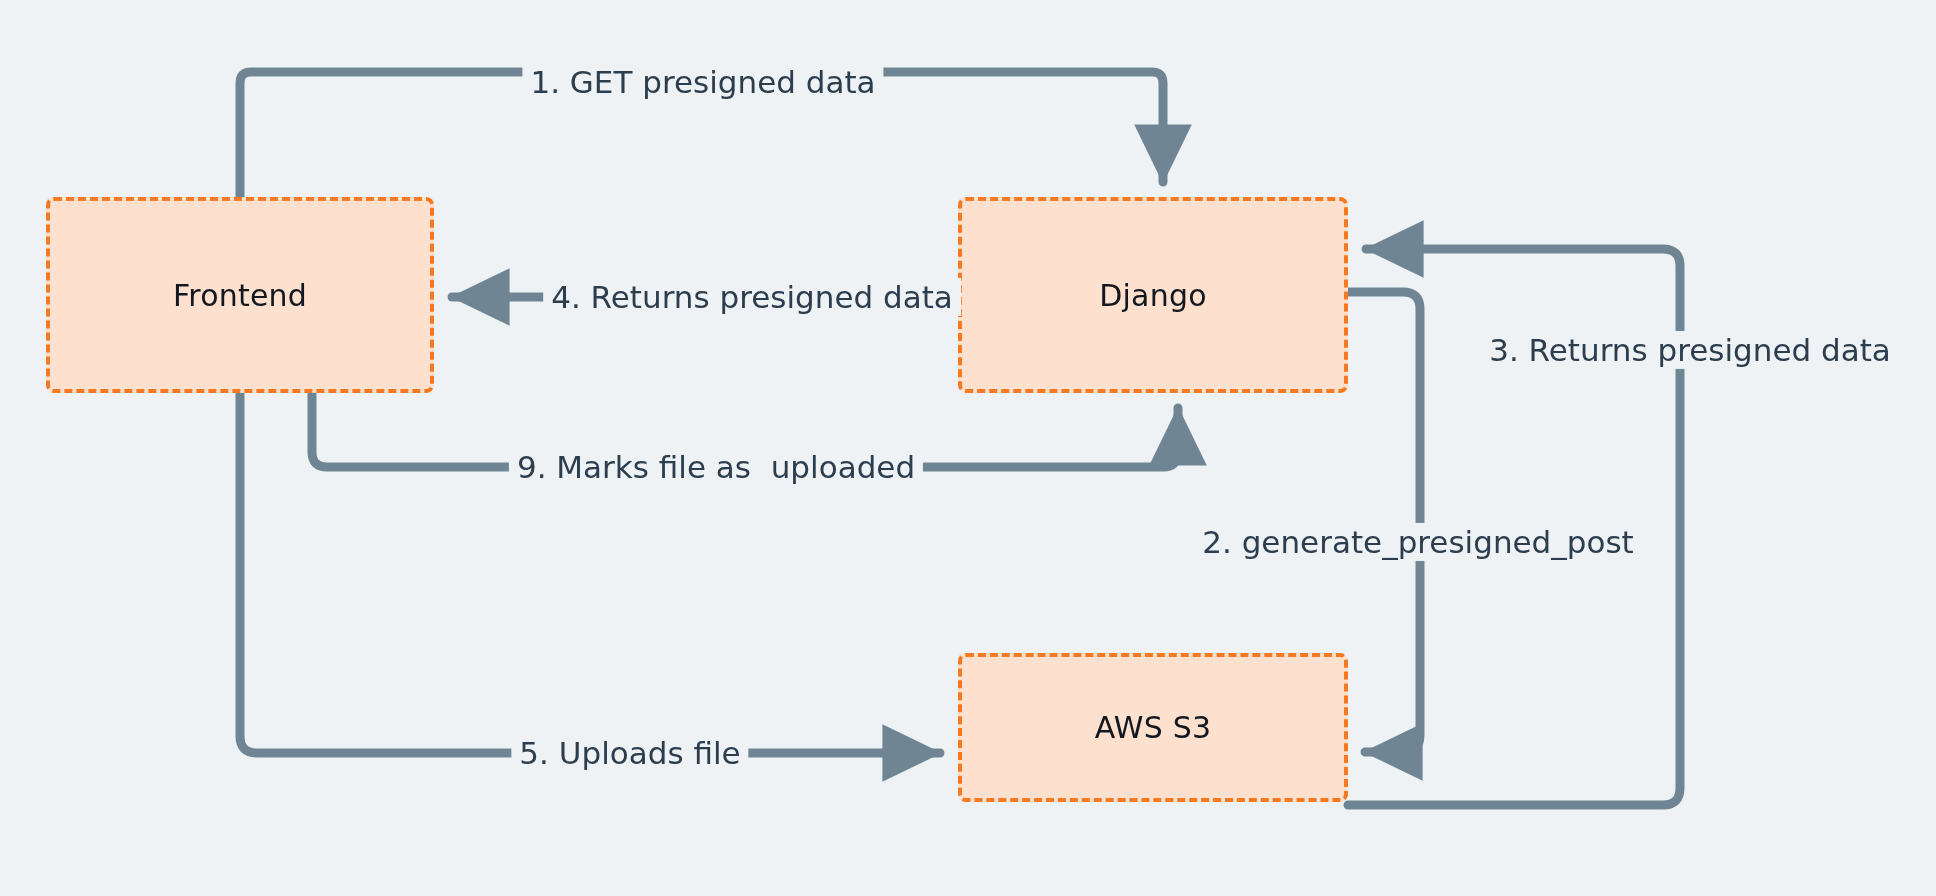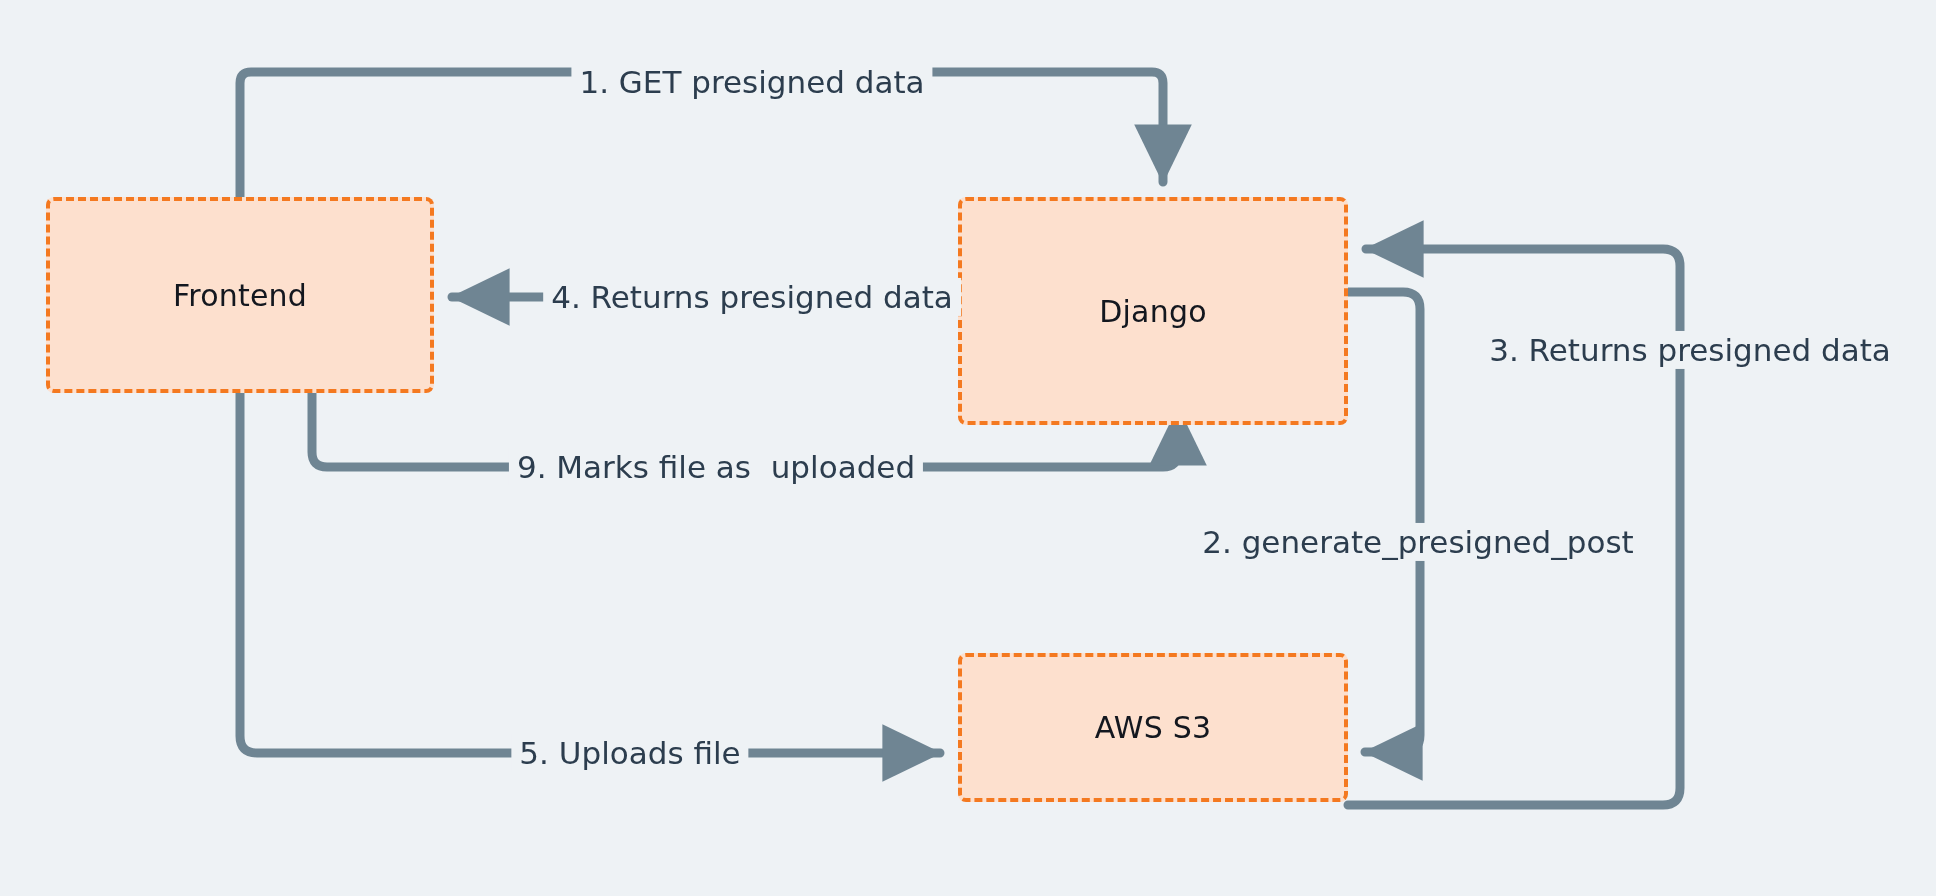--- a/index.html
+++ b/index.html
@@ -77,29 +77,29 @@
 
     <path d="M 240 393 L 240 736 Q 240 753 257 753 L 940 753" fill="none" stroke="#6f8593" stroke-width="9" stroke-linecap="round" marker-end="url(#arrowhead)"></path>
 
     <path d="M 312 393 L 312 452 Q 312 467 327 467 L 1163 467 Q 1178 467 1178 452 L 1178 408" fill="none" stroke="#6f8593" stroke-width="9" stroke-linecap="round" marker-end="url(#arrowhead)"></path>
   </svg>
 
   <div class="node-box" style="left:46px; top:197px; width:388px; height:196px;">
     <span class="node-label">Frontend</span>
   </div>
 
-  <div class="node-box" style="left:958px; top:197px; width:390px; height:228px;">
+  <div class="node-box" style="left:958px; top:197px; width:390px; height:196px;">
     <span class="node-label">Django</span>
   </div>
 
   <div class="node-box" style="left:958px; top:653px; width:390px; height:149px;">
     <span class="node-label">AWS S3</span>
   </div>
 
-  <div class="edge-label" style="left:752px; top:82px;">1. GET presigned data</div>
+  <div class="edge-label" style="left:703px; top:82px;">1. GET presigned data</div>
 
   <div class="edge-label" style="left:1418px; top:514px;margin-top:28px;">2. generate_presigned_post</div>
 
   <div class="edge-label" style="left:1690px; top:350px;text-align:center;">3. Returns presigned data</div>
 
   <div class="edge-label" style="left:712px; top:297px;margin-left:40px;">4. Returns presigned data</div>
 
   <div class="edge-label" style="left:630px; top:753px;">5. Uploads file</div>
 
   <div class="edge-label" style="left:716px; top:467px;">9. Marks file as  uploaded</div>

